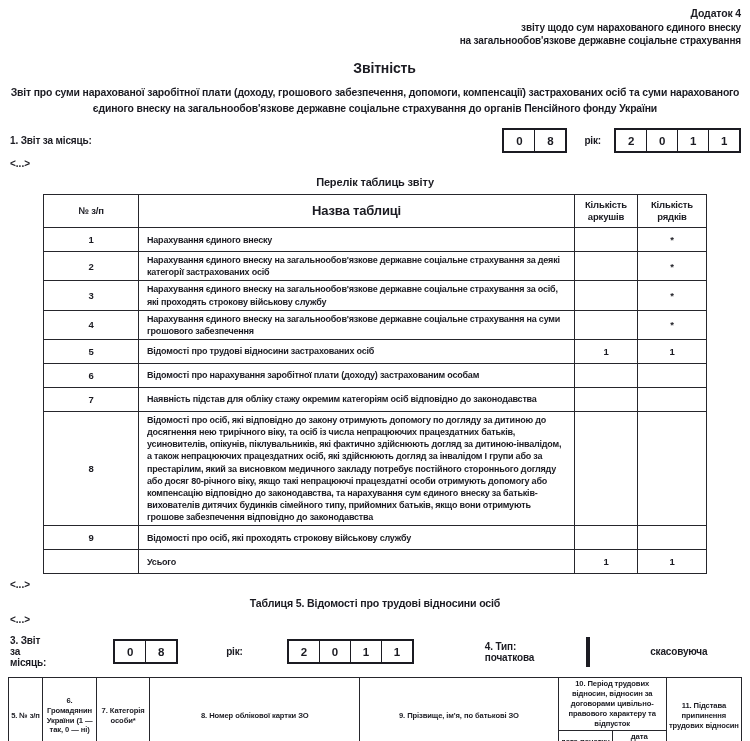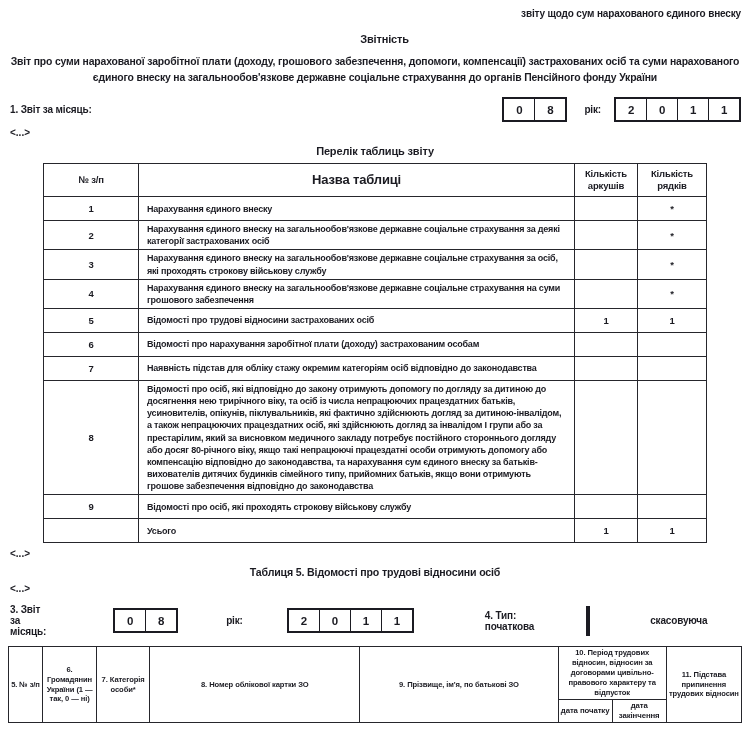--- a/index.html
+++ b/index.html
@@ -6,21 +6,21 @@
   body{
     width:750px;height:741px;overflow:hidden;
     font-family:"Liberation Sans",sans-serif;
     font-weight:700;color:#1b1b22;
     -webkit-font-smoothing:antialiased;
     letter-spacing:-0.15px;
   }
   .appendix{ text-align:right; padding:7px 9px 0 0; font-size:10px; line-height:1.32; }
   .appendix .apx-title{ font-size:10.5px; }
   .h-center{ text-align:center; }
-  .report-heading{ font-size:11px; margin-top:13px;margin-left:19px; }
+  .report-heading{ font-size:14px; margin-top:13px;margin-left:19px; }
   .report-title{ font-size:10.4px; line-height:1.5; max-width:744px; margin:9px auto 0; }
   .fieldrow{ display:flex; align-items:center; padding:0 9px 0 10px; margin-top:12px; font-size:10px; }
   .fieldrow .spacer{ flex:1; }
   .boxgroup{ display:flex; border:2px solid #1b1b22; }
   .boxgroup .cell{
     width:30px;height:21px; display:grid; place-items:center;
     font-size:11.5px; border-left:1.5px solid #1b1b22;
   }
   .boxgroup .cell:first-child{ border-left:none; }
   .singlebox{
@@ -51,21 +51,23 @@
   .t5{ width:734px; margin:9px auto 0; }
   .t5 th,.t5 td{ border:1.5px solid #26262c; padding:1px 2px; }
   .t5 th{ font-size:7.6px; line-height:1.3; vertical-align:middle; letter-spacing:-0.1px; }
   .t5 thead tr.hr1 th{ height:44px; }
   .t5 thead tr.hr2 th{ height:13px; font-size:7.8px; }
 </style>
 </head>
 <body>
 
 <div class="appendix">
+  <div class="apx-title">Додаток 4</div>
   <div>звіту щодо сум нарахованого єдиного внеску</div>
+  <div>на загальнообов'язкове державне соціальне страхування</div>
 </div>
 
 <div class="h-center report-heading">Звітність</div>
 <div class="h-center report-title">Звіт про суми нарахованої заробітної плати (доходу, грошового забезпечення, допомоги, компенсації) застрахованих осіб та суми нарахованого єдиного внеску на загальнообов'язкове державне соціальне страхування до органів Пенсійного фонду України</div>
 
 <div class="fieldrow">
   <span>1. Звіт за місяць:</span>
   <span class="spacer"></span>
   <span class="boxgroup">
     <span class="cell">0</span>

